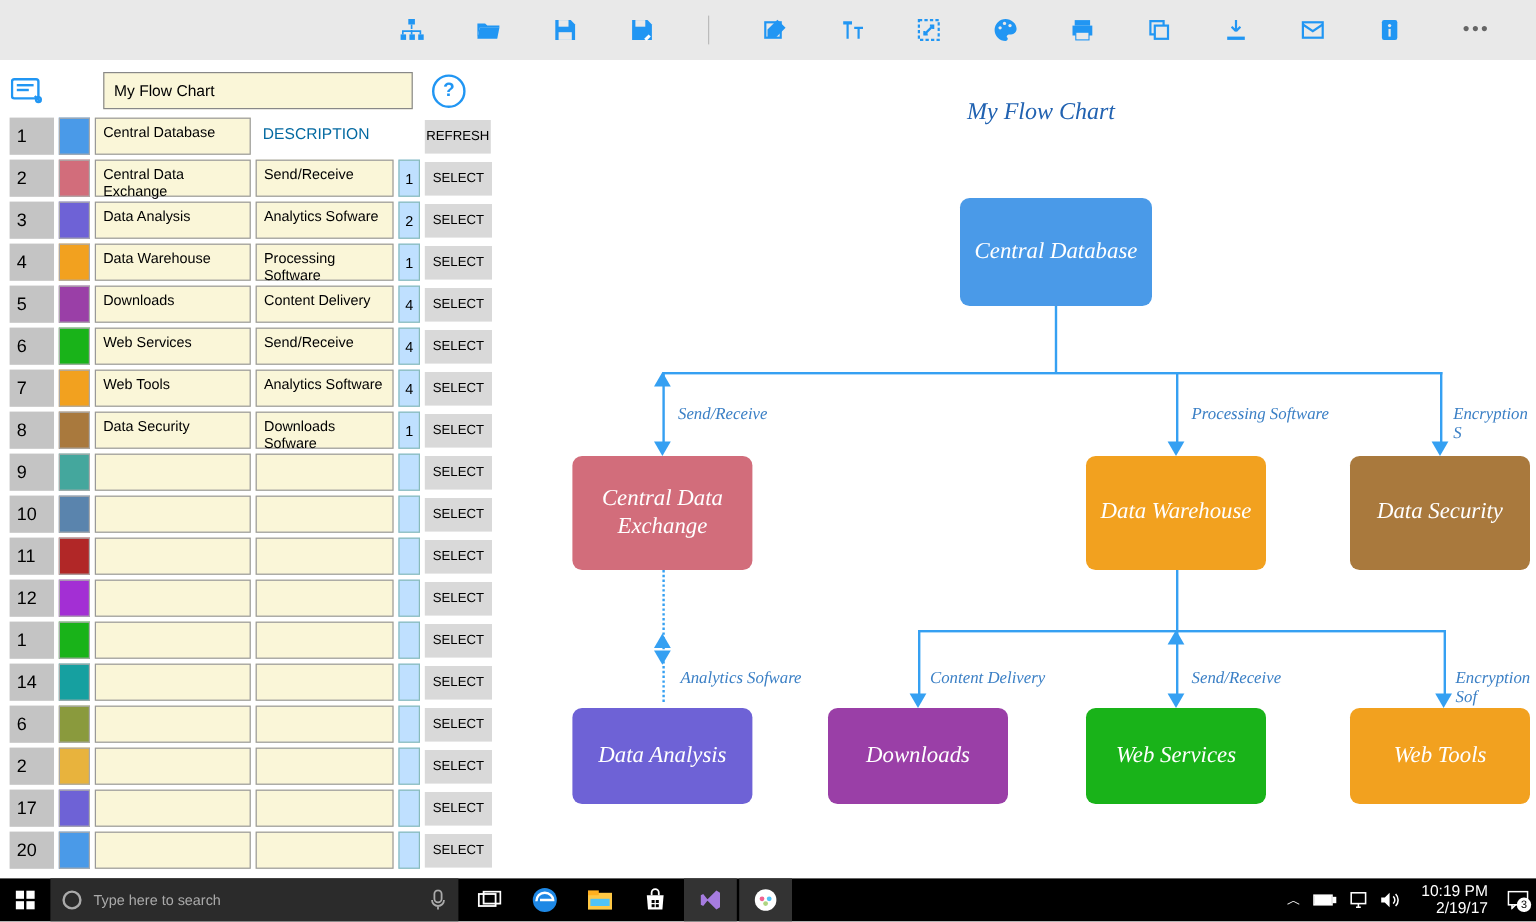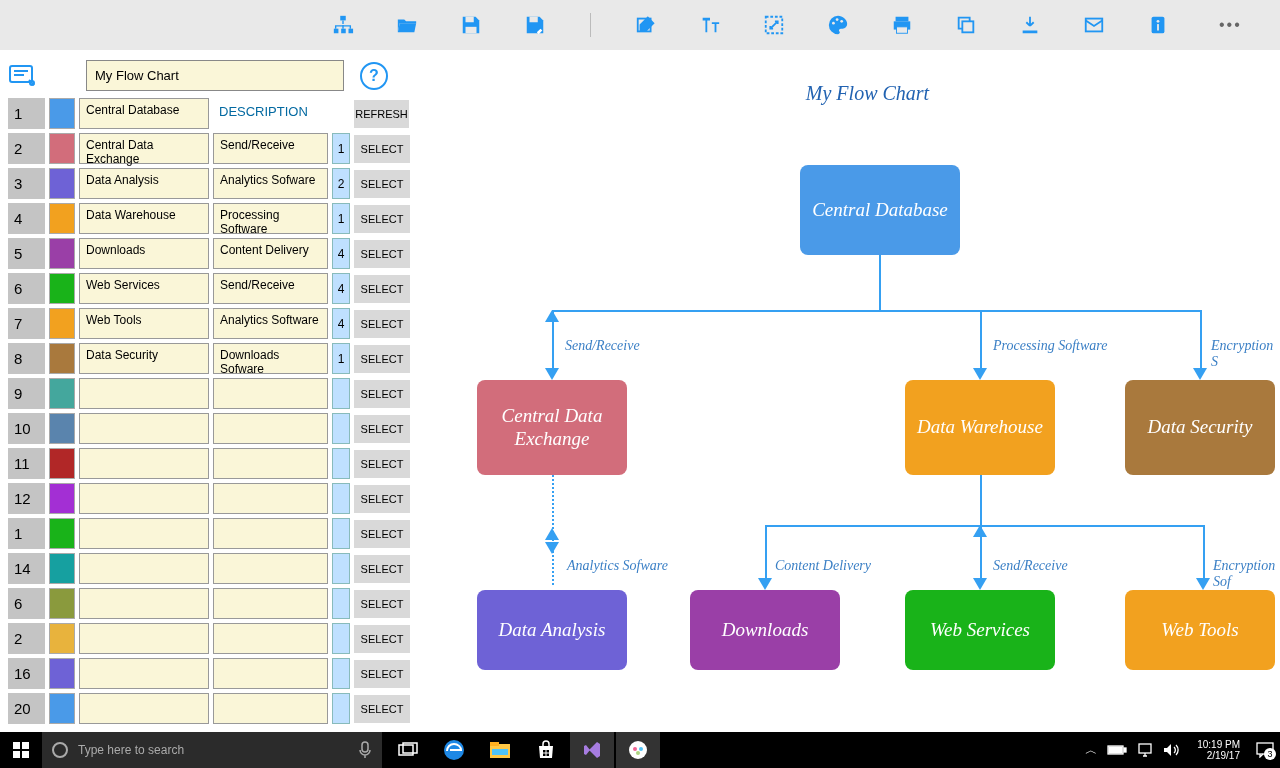--- a/index.html
+++ b/index.html
@@ -46,21 +46,21 @@
 .dotted { border-left:2px dotted #35a0f2; background:none !important;}
 
 
 .taskbar { position:absolute; bottom:0; left:0; right:0; height:36px; background:#000; display:flex; align-items:center; color:#fff; font-size:12px;}
 .start-btn { width:42px; height:36px; display:flex; align-items:center; justify-content:center;}
 .search-box { width:340px; height:36px; background:#2b2b2b; display:flex; align-items:center; padding:0 10px; gap:10px; color:#aaa;}
 .search-box .circ { width:16px; height:16px; border:2px solid #aaa; border-radius:50%;}
 .task-icons { display:flex; align-items:center; gap:2px; margin-left:4px;}
 .task-icons .ti { width:44px; height:36px; display:flex; align-items:center; justify-content:center;}
 .tray { margin-left:auto; display:flex; align-items:center; gap:10px; padding-right:6px;}
-.clock { text-align:right; line-height:1.1; font-size:10px; padding:0 6px;}
+.clock { text-align:right; line-height:1.1; font-size:13px; padding:0 6px;}
 svg{display:block;}
 </style>
 </head>
 <body>
 
 <div class="toolbar">
   <div class="tool-btn">
       <svg viewBox="0 0 24 24" fill="currentColor">
         <rect x="9" y="2" width="6" height="5"></rect>
         <rect x="2" y="16" width="5" height="5"></rect>
@@ -290,21 +290,21 @@
         </div>
         <div class="table-row">
           <div class="cell-num">2</div>
           <div class="cell-swatch" style="background: rgb(232, 179, 61);"></div>
           <div class="cell-name"></div>
           <div class="cell-desc"></div>
           <div class="cell-pick"></div>
           <div class="cell-btn">SELECT</div>
         </div>
         <div class="table-row">
-          <div class="cell-num">16</div>
+          <div class="cell-num">17</div>
           <div class="cell-swatch" style="background: rgb(110, 98, 214);"></div>
           <div class="cell-name"></div>
           <div class="cell-desc"></div>
           <div class="cell-pick"></div>
           <div class="cell-btn">SELECT</div>
         </div>
         <div class="table-row">
           <div class="cell-num">20</div>
           <div class="cell-swatch" style="background: rgb(74, 154, 232);"></div>
           <div class="cell-name"></div>

